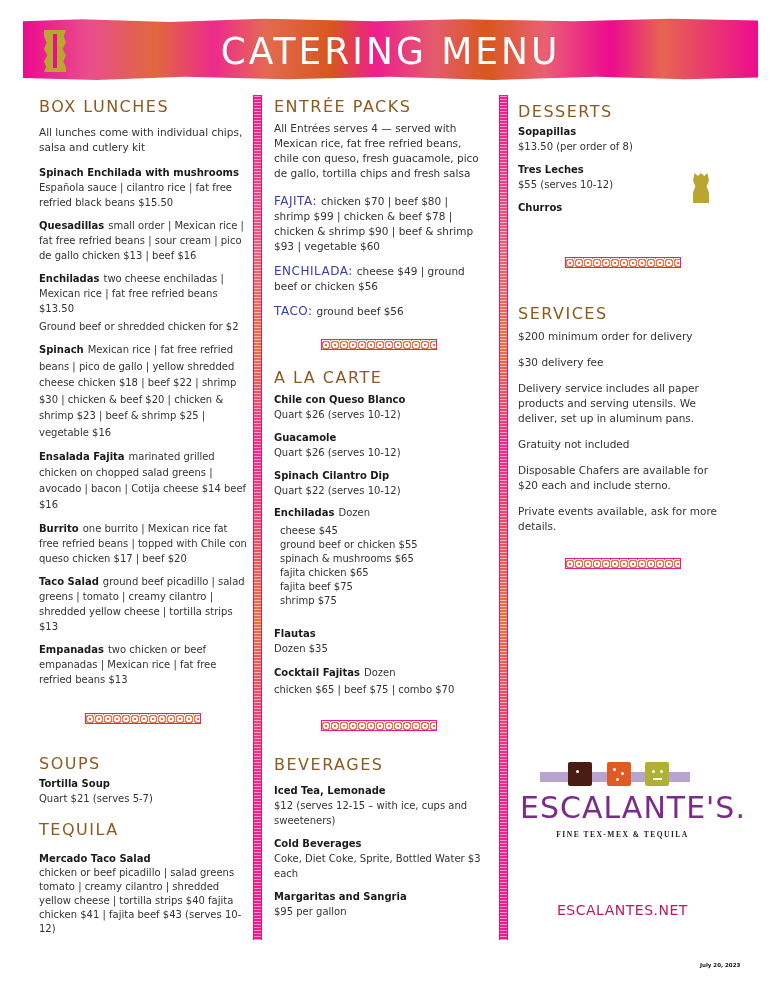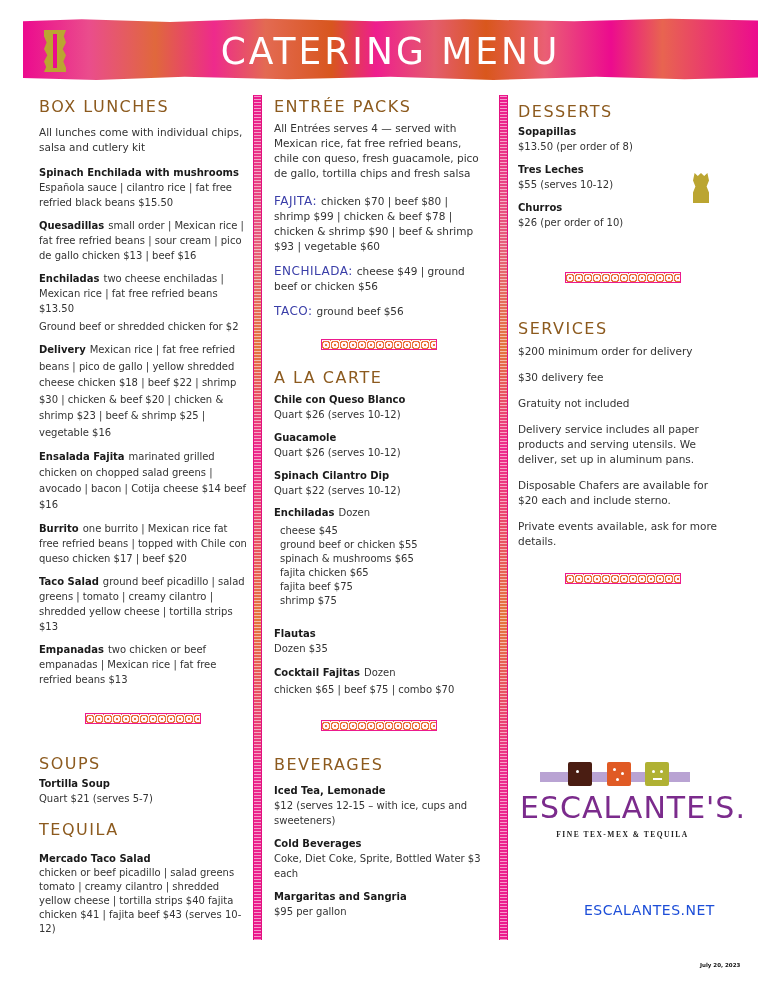--- a/index.html
+++ b/index.html
@@ -83,21 +83,21 @@
   .logo-block span { position: absolute; width: 3px; height: 3px; background: #fff; border-radius: 50%; }
   .logo-name {
     position: absolute; left: 0; top: 30px; width: 205px; text-align: center;
     color: #7b2b8c; font-size: 30px; letter-spacing: 1px; font-family: "DejaVu Sans", sans-serif;
   }
   .logo-tag {
     position: absolute; left: 0; top: 70px; width: 205px; text-align: center;
     font-size: 7.5px; letter-spacing: 1.5px; color: #222; font-weight: bold; font-family: Liberation Serif, serif;
   }
 
-  .site { position: absolute; left: 584px; top: 902px; font-size: 14px; color: #1d4ed8; letter-spacing: 0.5px; }
+  .site { position: absolute; left: 557px; top: 902px; font-size: 14px; color: #be185d; letter-spacing: 0.5px; }
   .date { position: absolute; left: 700px; top: 962px; font-size: 5.5px; color: #111; font-weight: bold; }
 
   .tiki2 {
     position: absolute; left: 693px; top: 173px; width: 16px; height: 30px; background: #bba531;
     clip-path: polygon(10% 0, 30% 10%, 50% 0, 70% 10%, 90% 0, 100% 25%, 85% 45%, 100% 65%, 100% 100%, 0 100%, 0 65%, 15% 45%, 0 25%);
   }
 </style>
 </head>
 <body>
 
@@ -109,21 +109,21 @@
 <div class="divider div1"></div>
 <div class="divider div2"></div>
 
 <div class="col col1">
   <section>
     <h2 class="sec-title">BOX LUNCHES</h2>
     <p class="intro">All lunches come with individual chips, salsa and cutlery kit</p>
     <div class="item"><b>Spinach Enchilada with mushrooms</b><span class="sub">Española sauce | cilantro rice | fat free refried black beans   $15.50</span></div>
     <div class="item"><b>Quesadillas</b><span>small order | Mexican rice | fat free refried beans | sour cream | pico de gallo    chicken $13 | beef $16</span></div>
     <div class="item"><b>Enchiladas</b><span>two cheese enchiladas | Mexican rice | fat free refried beans $13.50</span><span class="sub" style="margin-top:3px">Ground beef or shredded chicken for $2</span></div>
-    <div class="item" style="line-height:16.5px"><b>Delivery</b><span>Mexican rice | fat free refried beans | pico de gallo | yellow shredded cheese   chicken $18 | beef $22 | shrimp $30 | chicken &amp; beef $20 | chicken &amp; shrimp $23 | beef &amp; shrimp $25 | vegetable $16</span></div>
+    <div class="item" style="line-height:16.5px"><b>Spinach</b><span>Mexican rice | fat free refried beans | pico de gallo | yellow shredded cheese   chicken $18 | beef $22 | shrimp $30 | chicken &amp; beef $20 | chicken &amp; shrimp $23 | beef &amp; shrimp $25 | vegetable $16</span></div>
     <div class="item" style="line-height:16px"><b>Ensalada Fajita</b><span>marinated grilled chicken on chopped salad greens | avocado | bacon | Cotija cheese   $14 beef $16</span></div>
     <div class="item"><b>Burrito</b><span>one burrito | Mexican rice fat free refried beans | topped with Chile con queso   chicken $17 | beef $20</span></div>
     <div class="item"><b>Taco Salad</b><span>ground beef picadillo | salad greens | tomato | creamy cilantro | shredded yellow cheese | tortilla strips   $13</span></div>
     <div class="item"><b>Empanadas</b><span>two chicken or beef empanadas | Mexican rice | fat free refried beans   $13</span></div>
   </section>
 
   <div class="ornament" style="margin-top:26px;margin-bottom:30px"></div>
 
   <section>
     <h2 class="sec-title" style="margin-bottom:2px">SOUPS</h2>
@@ -175,31 +175,31 @@
     <div class="item"><b>Cold Beverages</b><span class="sub">Coke, Diet Coke, Sprite, Bottled Water $3 each</span></div>
     <div class="item"><b>Margaritas and Sangria</b><span class="sub">$95 per gallon</span></div>
   </section>
 </div>
 
 <div class="col col3">
   <section style="margin-top:5px">
     <h2 class="sec-title" style="margin-bottom:2px">DESSERTS</h2>
     <div class="item"><b>Sopapillas</b><span class="sub">$13.50 (per order of 8)</span></div>
     <div class="item"><b>Tres Leches</b><span class="sub">$55 (serves 10-12)</span></div>
-    <div class="item"><b>Churros</b><span class="sub">$26  (per order of 10)</span></div>
+    <div class="item"><b>Churros</b></div>
   </section>
 
   <div class="ornament" style="margin-top:42px;margin-bottom:36px"></div>
 
   <section>
     <h2 class="sec-title" style="margin-bottom:5px">SERVICES</h2>
     <p class="svc">$200 minimum order for delivery</p>
     <p class="svc">$30 delivery fee</p>
+    <p class="svc">Delivery service includes all paper products and serving utensils. We deliver, set up in aluminum pans.</p>
     <p class="svc">Gratuity not included</p>
-    <p class="svc">Delivery service includes all paper products and serving utensils. We deliver, set up in aluminum pans.</p>
     <p class="svc">Disposable Chafers are available for $20 each and include sterno.</p>
     <p class="svc">Private events available, ask for more details.</p>
   </section>
 
   <div class="ornament" style="margin-top:24px"></div>
 </div>
 
 <div class="tiki2"></div>
 
 <div class="logo">

